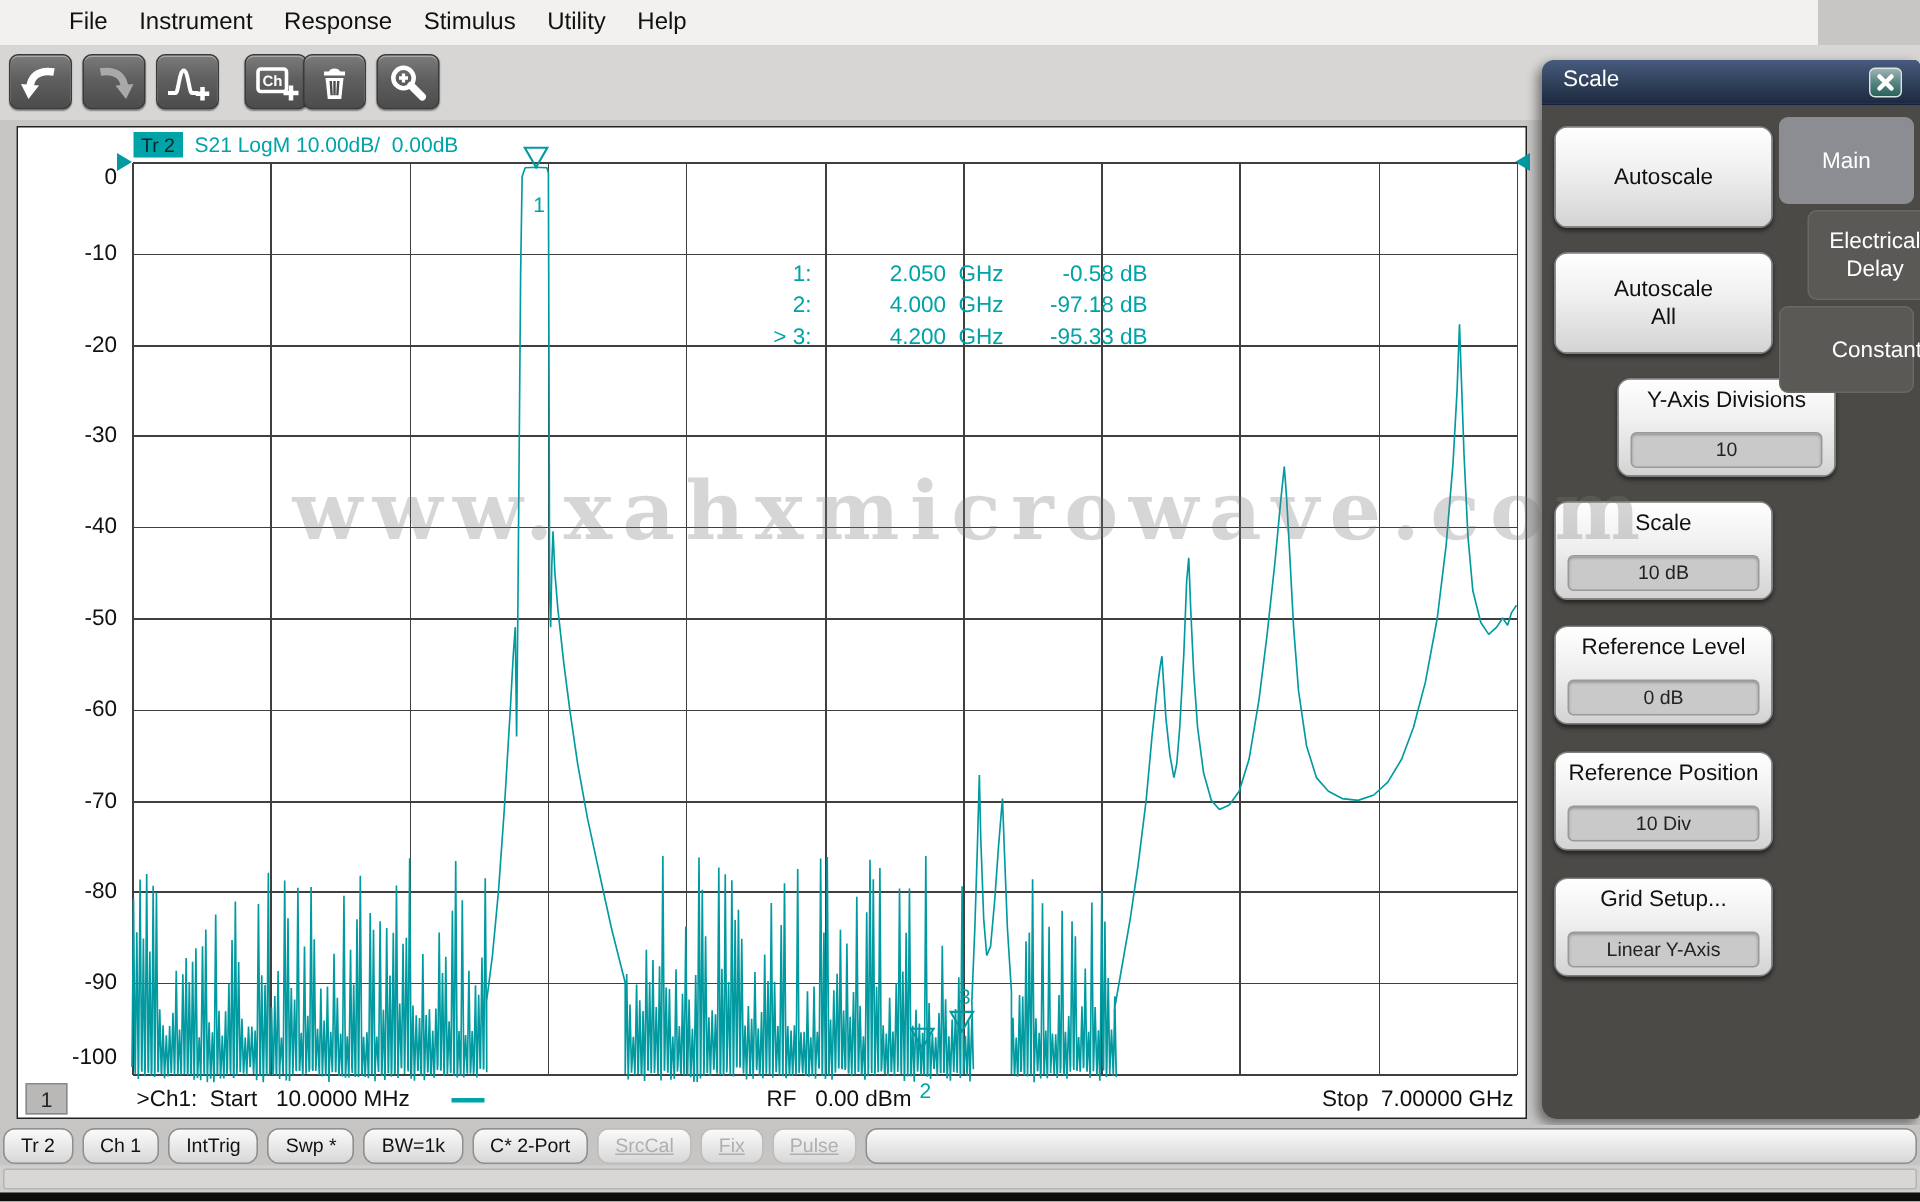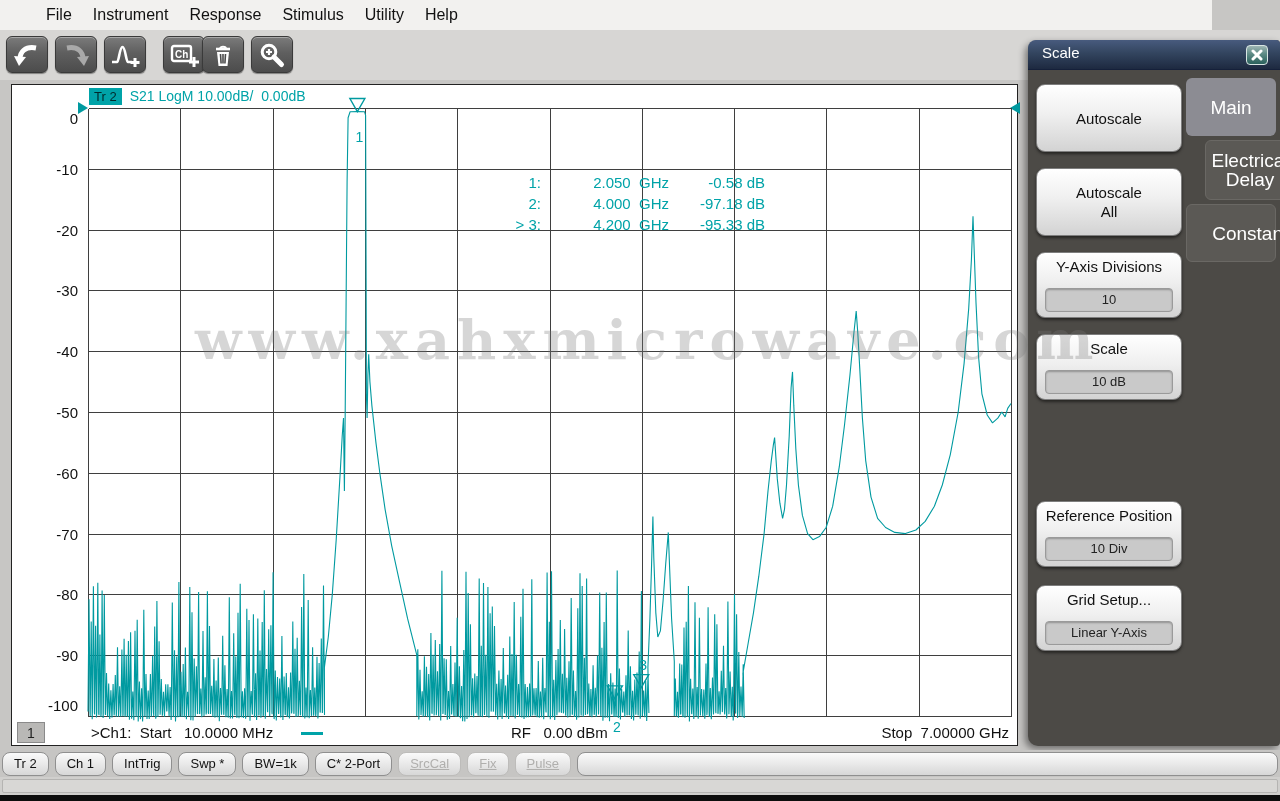--- a/index.html
+++ b/index.html
@@ -70,21 +70,21 @@
             border:1px solid #7e7e7e;
             background:linear-gradient(180deg,#ffffff 0%,#efefef 45%,#d3d3d3 100%);
             box-shadow:0 2px 3px rgba(0,0,0,.5), inset 0 1px 0 #fff; }
   .pgroup .glabel { position:absolute; left:0; top:4px; width:100%; text-align:center;
                     font-size:15px; color:#111; line-height:19px; }
   .pgroup.single .glabel { top:50%; transform:translateY(-50%); }
   .pgroup .gvalue { position:absolute; left:8px; right:8px; bottom:5px; height:24px;
                     background:#c9c9c9; border:1px solid #9a9a9a; border-radius:4px;
                     box-shadow:inset 0 1px 2px rgba(0,0,0,.28);
                     font-size:13px; color:#222; text-align:center; line-height:22px; }
-  .ptab { position:absolute; left:158px; width:90px; border-radius:6px; color:#fff; font-size:19px;
+  .ptab { position:absolute; left:158px; width:90px; border-radius:6px; color:#fff; font-size:15px;
           display:flex; align-items:center; justify-content:center; text-align:center; line-height:19px; }
   .ptab.sel { background:#8c8c93; }
   .ptab.unsel { background:#5b5955; border:1px solid #6a6864; }
 
   
   .statusrow { position:absolute; left:0; top:750px; width:1280px; height:27px; background:#c6c5c3;
                display:flex; align-items:center; padding:0 2px; gap:6px; }
   .sbtn { height:24px; padding:0 11px; border-radius:8px; border:1px solid #8f8f8f;
           background:linear-gradient(180deg,#fafafa 0%,#e9e9e9 50%,#d7d7d7 100%);
           font-size:13px; color:#111; line-height:22px; white-space:nowrap;
@@ -245,27 +245,31 @@
           <path d="M3 2 L11 10 M11 2 L3 10" stroke="#fff" stroke-width="3" stroke-linecap="round"></path>
         </svg>
     </div>
   </div>
 <div class="pgroup single" style="top: 44px; height: 68px;">
       <div class="glabel"><span>Autoscale</span></div>
     </div>
     <div class="pgroup single" style="top: 128px; height: 68px;">
       <div class="glabel"><span>Autoscale</span><br><span>All</span></div>
     </div>
-    <div class="pgroup" style="top: 212px; height: 66px;">
+    <div class="pgroup" style="top: 212px; height: 66px; margin-left: 42px;">
       <div class="glabel"><span>Y-Axis Divisions</span></div>
       <div class="gvalue">10</div>
     </div>
     <div class="pgroup" style="top: 294px; height: 66px;">
       <div class="glabel"><span>Scale</span></div>
       <div class="gvalue">10 dB</div>
+    </div>
+    <div class="pgroup" style="top: 377px; height: 66px;">
+      <div class="glabel"><span>Reference Level</span></div>
+      <div class="gvalue">0 dB</div>
     </div>
     <div class="pgroup" style="top: 461px; height: 66px;">
       <div class="glabel"><span>Reference Position</span></div>
       <div class="gvalue">10 Div</div>
     </div>
     <div class="pgroup" style="top: 545px; height: 66px;">
       <div class="glabel"><span>Grid Setup...</span></div>
       <div class="gvalue">Linear Y-Axis</div>
     </div>
     <div class="ptab sel" style="top: 38px; height: 58px;">

